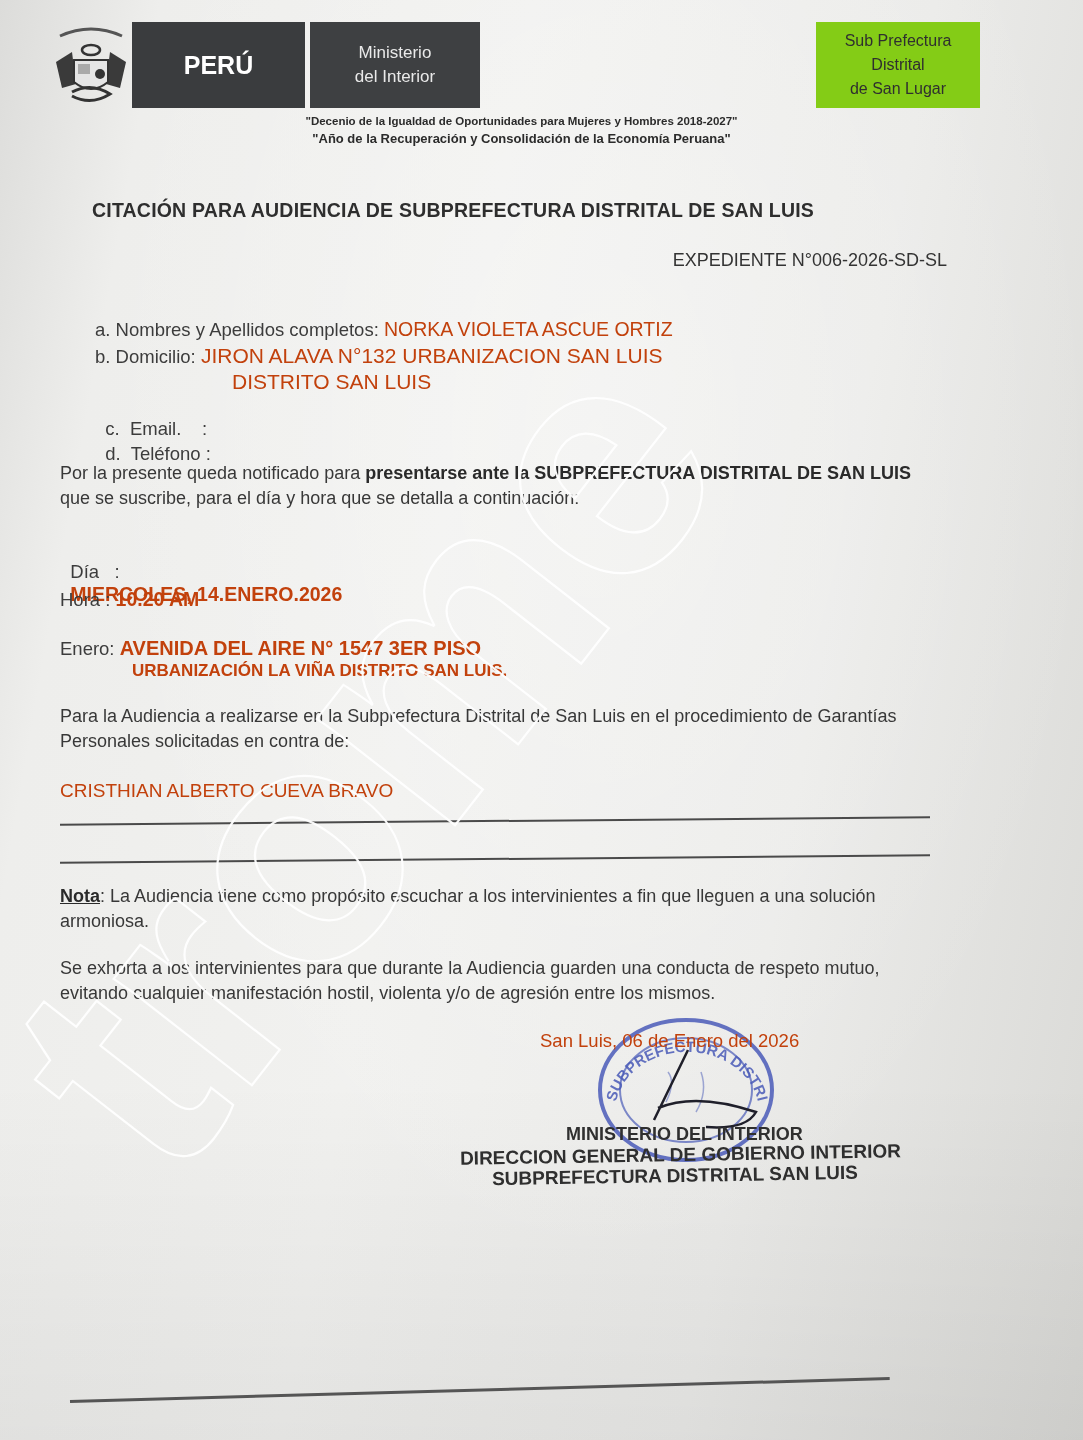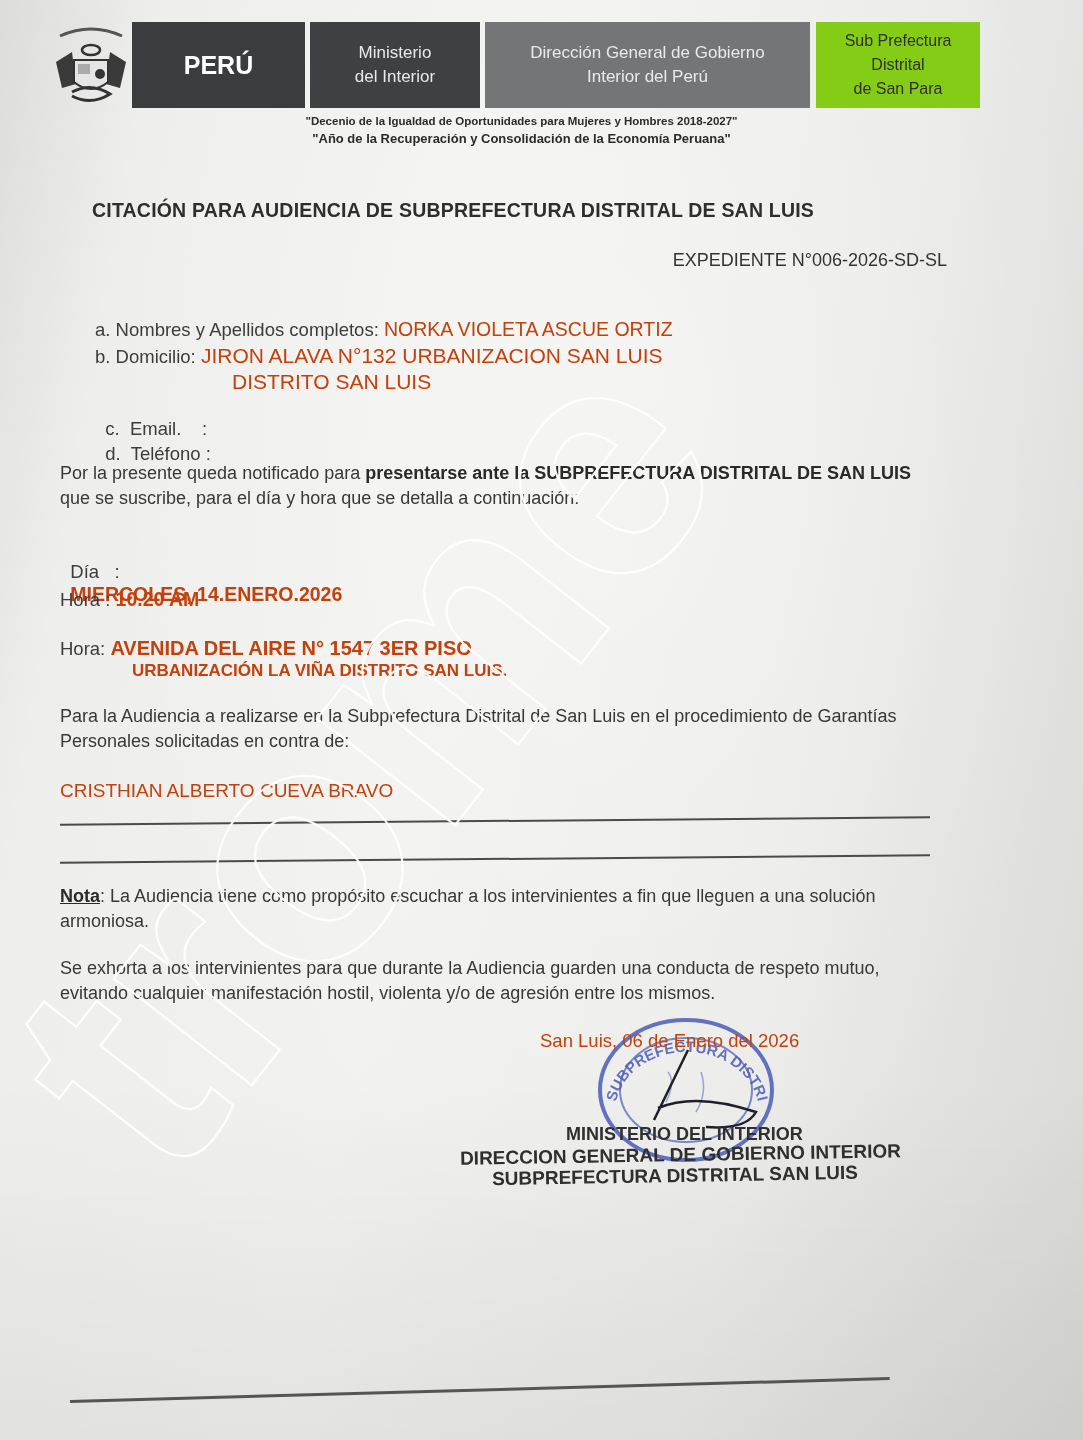--- a/index.html
+++ b/index.html
@@ -57,30 +57,24 @@
   </svg>
   <div class="hbox box-min">
     <div>
       <span>Ministerio</span>
       <span>del Interior</span>
     </div>
   </div>
   <div class="hbox box-peru">
     <span>PERÚ</span>
   </div>
-  <div class="hbox box-dir">
-    <div>
-      <span>Dirección General de Gobierno</span>
-      <span>Interior del Perú</span>
-    </div>
-  </div>
   <div class="hbox box-sub">
     <div>
       <span>Sub Prefectura Distrital</span>
-      <span>de San Para</span>
+      <span>de San Lugar</span>
     </div>
   </div>
 </div>
 
 <div class="motto motto1">"Decenio de la Igualdad de Oportunidades para Mujeres y Hombres 2018-2027"</div>
 <div class="motto motto2">"Año de la Recuperación y Consolidación de la Economía Peruana"</div>
 
 <div class="title">CITACIÓN PARA AUDIENCIA DE SUBPREFECTURA DISTRITAL DE SAN LUIS</div>
 <div class="exp">EXPEDIENTE N°006-2026-SD-SL</div>
 
@@ -108,21 +102,21 @@
 
 <div class="field" style="left:60px; top:539px; white-space:pre;">
   <span class="lbl">Día   :</span>
   <span class="val bold">MIERCOLES, 14.ENERO.2026</span>
 </div>
 <div class="field" style="left:60px; top:588px;">
   <span class="lbl">Hora :</span>
   <span class="val bold">10.20 AM</span>
 </div>
 <div class="field" style="left:60px; top:637px;">
-  <span class="lbl">Hora:</span>
+  <span class="lbl">Enero:</span>
   <span class="val bold" style="font-size:20px;">AVENIDA DEL AIRE N° 1547 3ER PISO</span>
 </div>
 <div class="field" style="left:132px; top:659px;">
   <span class="val bold" style="font-size:17px;">URBANIZACIÓN LA VIÑA DISTRITO SAN LUIS.</span>
 </div>
 
 <div class="para" style="top:704px;">Para la Audiencia a realizarse en la Subprefectura Distrital de San Luis en el procedimiento de Garantías Personales solicitadas en contra de:</div>
 
 <div class="field" style="left:60px; top:780px;">
   <span class="val" style="font-size:19px;">CRISTHIAN ALBERTO CUEVA BRAVO</span>

